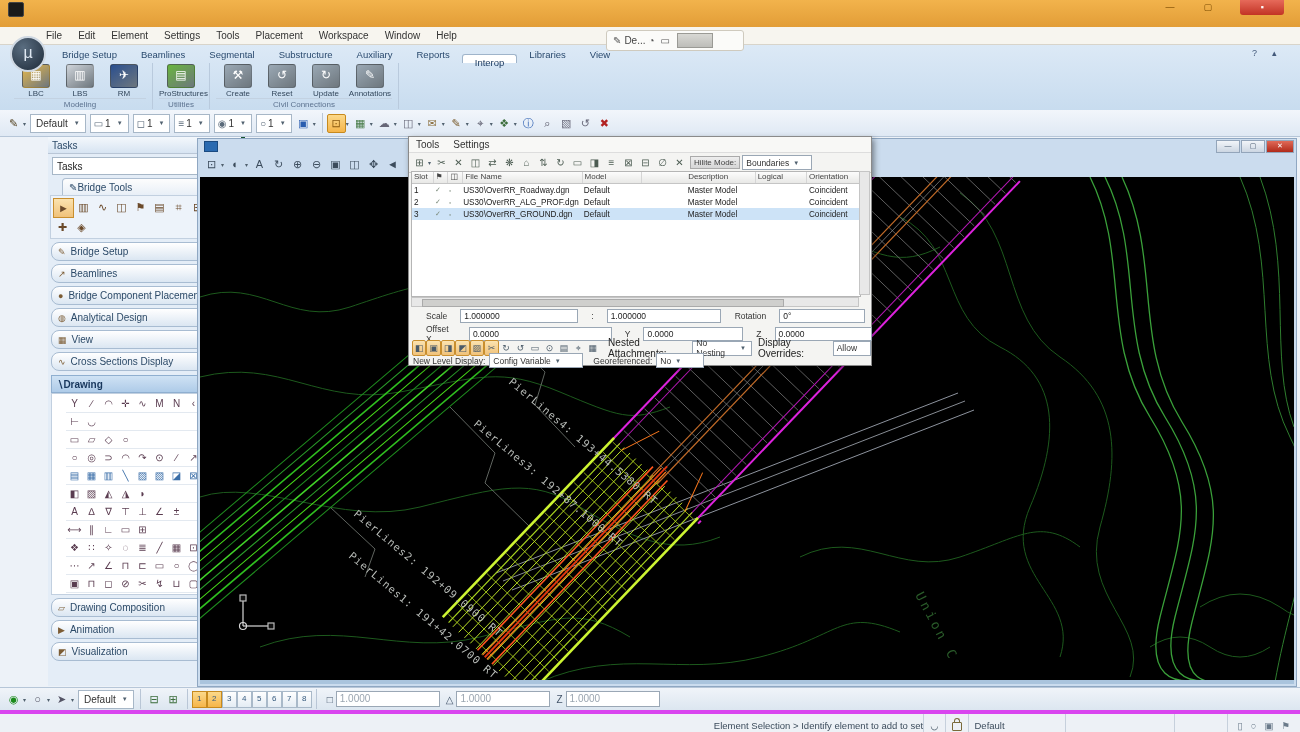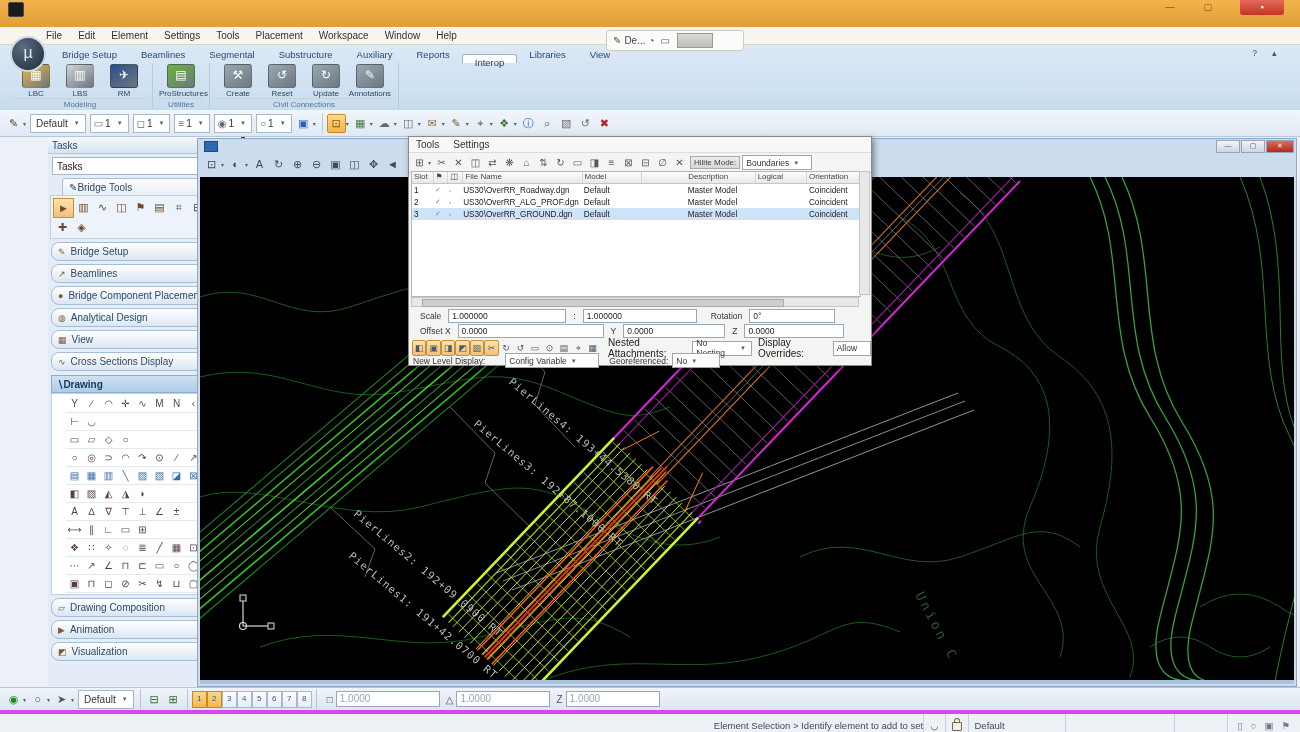--- a/index.html
+++ b/index.html
@@ -88,21 +88,21 @@
   .rt-head div{border-right:1px solid #d5d5d5;padding:0 2px;overflow:hidden;white-space:nowrap;}
   .rt-row{display:flex;height:12px;font-size:8.2px;color:#222;align-items:center;}
   .rt-row div{padding:0 2px;overflow:hidden;white-space:nowrap;}
   .rt-row.sel{background:#CDE3F7;}
   .c0{width:20px;} .c1{width:12px;} .c2{width:12px;} .c3{width:138px;} .c4{width:66px;} .c5{width:78px;margin-left:44px;} .c6{width:56px;} .c7{width:58px;}
   #refs-vscroll{position:absolute;right:1px;top:34px;width:11px;height:124px;background:#e8e8e8;border:1px solid #c5c5c5;box-sizing:border-box;}
   #refs-hscroll{position:absolute;left:2px;top:160px;width:448px;height:10px;background:#e8e8e8;border:1px solid #c5c5c5;box-sizing:border-box;}
   #refs-hscroll .thumb{position:absolute;left:10px;top:1px;width:360px;height:6px;background:#cfcfcd;border:1px solid #aaa;}
   .fieldrow{position:absolute;left:4px;display:flex;align-items:center;font-size:8.5px;color:#333;}
   .fld{background:#fff;border:1px solid #9aa7b5;height:12px;line-height:12px;padding:0 3px;color:#222;}
-  .flbl{margin:0 7px;}
+  .flbl{margin:0 13px;}
   #refs-toggles{position:absolute;left:3px;top:200px;display:flex;align-items:center;}
   #refs-toggles .mini{width:14px;height:14px;font-size:9px;}
   #refs-toggles .mini.gold{background:linear-gradient(#fbe3b0,#f0c27a);border:1px solid #c98f2e;}
   #refs-bottomrow{position:absolute;left:4px;top:216px;display:flex;align-items:center;font-size:8.5px;color:#333;}
   
   #snaprow{left:0;top:687px;width:1300px;height:23px;background:linear-gradient(#F0F4F9,#DCE6F0);border-top:1px solid #b6c6d8;display:flex;align-items:center;padding-left:4px;box-sizing:border-box;}
   .vt{width:13px;height:15px;border:1px solid #a9b9c9;background:linear-gradient(#fff,#e4ecf4);font-size:8px;text-align:center;line-height:14px;color:#365a7e;}
   .vt.on{background:linear-gradient(#fcd98a,#f5b54a);border-color:#c78a1e;}
   #statusbar{left:0;top:710px;width:1300px;height:22px;background:#EDF1F6;border-top:4px solid #d946ef;display:flex;align-items:center;font-size:9.5px;color:#3c4c5c;text-align:right;}
   #status-msg{padding-left:6px;flex:1;}
@@ -749,21 +749,21 @@
           <span>No Nesting</span>
           <span class="dd">▼</span>
         </span>
         <span style="margin: 0px 2px 0px 6px;">Display Overrides:</span>
         <span class="sel-box" style="width: 34px;">
           <span>Allow</span>
         </span>
       </div>
     <div id="refs-bottomrow">
       <span>New Level Display:</span>
-      <span class="sel-box" style="width:86px;margin-left:20px;align-items:center;">
+      <span class="sel-box" style="width:86px;margin-left:4px;align-items:center;">
         <span>Config Variable</span>
         <span class="dd">▼</span>
         </span>
       <span style="margin-left:10px;">Georeferenced:</span>
       <span class="sel-box" style="width:40px;margin-left:4px;">
         <span>No</span>
         <span class="dd">▼</span>
         </span>
     </div>
   </div>

